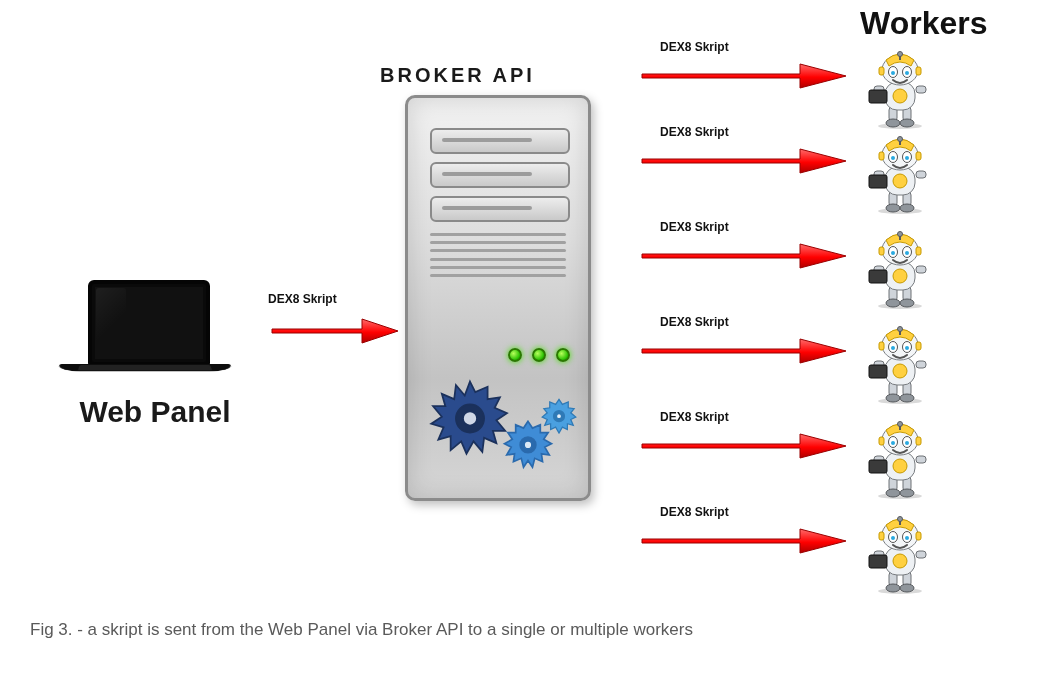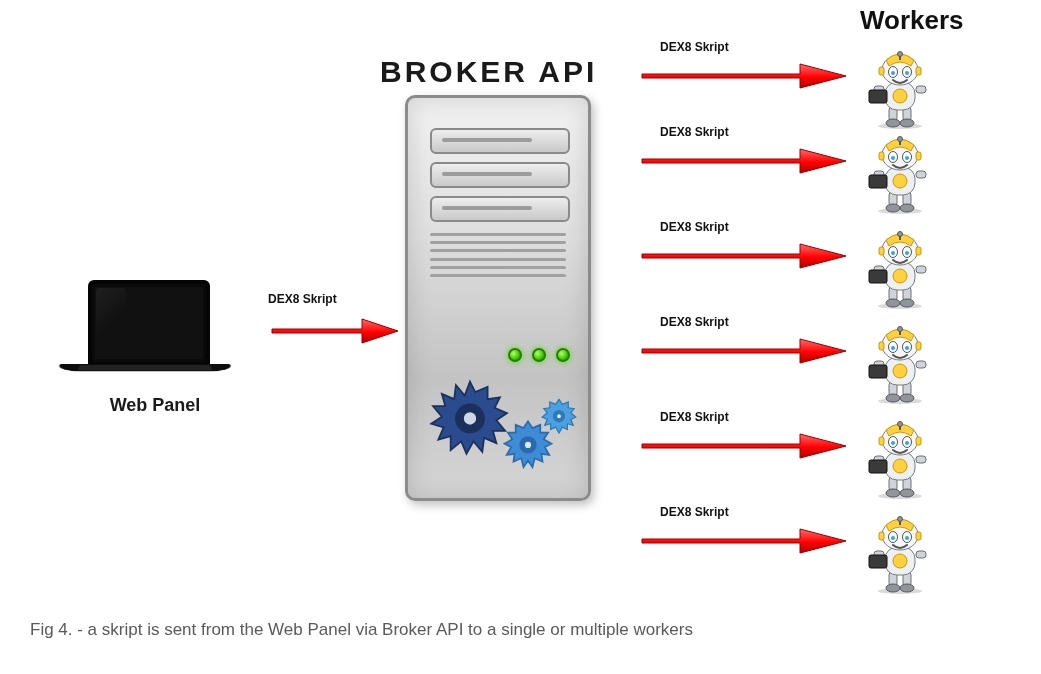--- a/index.html
+++ b/index.html
@@ -64,21 +64,21 @@
     transform: perspective(260px) rotateX(60deg);
     transform-origin: top center;
   }
   .webpanel-label {
     position: absolute;
     left: 60px;
     top: 395px;
     width: 190px;
     text-align: center;
     font-weight: bold;
-    font-size: 18px;
+    font-size: 30px;
     color: #1a1a1a;
   }
 
   
   .server {
     position: absolute;
     left: 405px;
     top: 95px;
     width: 180px;
     height: 400px;
@@ -132,33 +132,33 @@
     position:absolute;
     border-radius:50%;
   }
   .gear svg{ width:100%; height:100%; display:block; }
   .gear.g1{ left:18px; top:280px; width:88px; height:88px; }
   .gear.g2{ left:92px; top:320px; width:56px; height:56px; }
   .gear.g3{ left:130px; top:298px; width:42px; height:42px; }
 
   .broker-label{
     position:absolute;
-    left: 380px; top: 55px;
+    left: 380px; top: 64px;
     font-weight: bold;
-    font-size: 30px;
+    font-size: 20px;
     color:#1a1a1a;
     letter-spacing: 3px;
   }
 
   
   .workers-label{
     position:absolute;
     left:860px; top:5px;
     font-weight:bold;
-    font-size:26px;
+    font-size:32px;
     color:#111;
   }
   .worker {
     position:absolute;
     left: 865px;
     width: 70px; height: 80px;
   }
 
   
   .arrow {
@@ -432,21 +432,21 @@
           <ellipse cx="28" cy="22" rx="4.5" ry="5.5" fill="#fff" stroke="#555"></ellipse>
           <ellipse cx="42" cy="22" rx="4.5" ry="5.5" fill="#fff" stroke="#555"></ellipse>
           <circle cx="28" cy="23" r="2" fill="#2aa9e0"></circle>
           <circle cx="42" cy="23" r="2" fill="#2aa9e0"></circle>
           <path d="M28 30 Q35 36 42 30" fill="none" stroke="#555" stroke-width="2" stroke-linecap="round"></path>
           <rect x="14" y="17" width="5" height="8" rx="2" fill="#ffd040" stroke="#c79a00"></rect>
           <rect x="51" y="17" width="5" height="8" rx="2" fill="#ffd040" stroke="#c79a00"></rect>
         </svg></div>
     </div>
 
-  <div class="caption">Fig 4. - a skript is sent from the Web Panel via Broker API to a single or multiple workers</div>
+  <div class="caption">Fig 3. - a skript is sent from the Web Panel via Broker API to a single or multiple workers</div>
 </div>
 
 <svg width="0" height="0" style="position:absolute">
   <defs>
     <linearGradient id="ag2" x1="0" y1="0" x2="0" y2="1">
       <stop offset="0%" stop-color="#ff6a6a"></stop>
       <stop offset="55%" stop-color="#ff0000"></stop>
       <stop offset="100%" stop-color="#b00000"></stop>
     </linearGradient>
   </defs>

